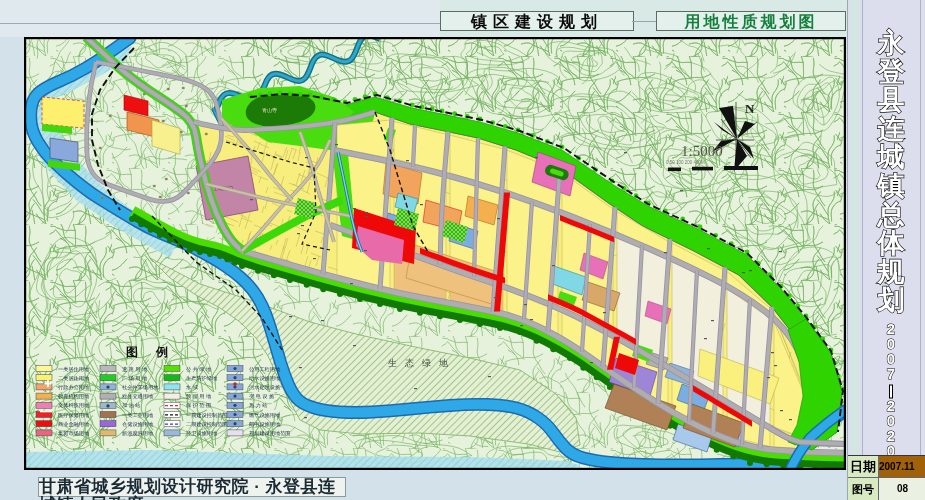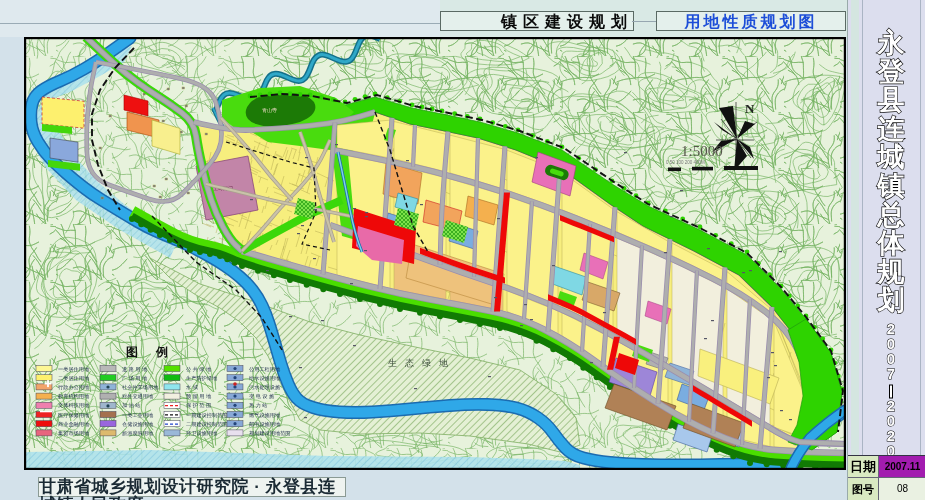--- a/index.html
+++ b/index.html
@@ -5,23 +5,23 @@
 .abs{position:absolute}
 </style></head>
 <body>
 
 <div class="abs" style="left:0;top:0;width:925px;height:500px;background:#d3e1ea"></div>
 
 <div class="abs" style="left:0;top:0;width:440px;height:37px;background:#dfe9ee"></div>
 <div class="abs" style="left:440px;top:0;width:408px;height:37px;background:#d9e9e5"></div>
 <div class="abs" style="left:0;top:23px;width:441px;height:1px;background:#9aabb5"></div>
 
-<div class="abs" style="left:440px;top:11px;width:192px;height:18px;background:#e4f0ec;border:1px solid #5a6a64;text-align:right;font-size:16px;font-weight:bold;color:#0a0a0a;letter-spacing:6px;line-height:19px">镇区建设规划</div>
-
-<div class="abs" style="left:656px;top:11px;width:188px;height:18px;background:#e4f0ec;border:1px solid #5a6a64;text-align:center;font-size:16px;font-weight:bold;color:#1d4ed8;letter-spacing:3px;line-height:19px">用地性质规划图</div>
+<div class="abs" style="left:440px;top:11px;width:192px;height:18px;background:#e4f0ec;border:1px solid #5a6a64;text-align:center;font-size:16px;font-weight:bold;color:#0a0a0a;letter-spacing:6px;line-height:19px">镇区建设规划</div>
+
+<div class="abs" style="left:656px;top:11px;width:188px;height:18px;background:#e4f0ec;border:1px solid #5a6a64;text-align:center;font-size:16px;font-weight:bold;color:#15803d;letter-spacing:3px;line-height:19px">用地性质规划图</div>
 
 <div class="abs" style="left:632px;top:21px;width:24px;height:1px;background:#96a6b0"></div>
 <svg width="822" height="433" viewBox="24 37 822 433" style="position:absolute;left:24px;top:37px">
 <defs>
 <pattern id="hatch" width="5" height="5" patternTransform="rotate(45)" patternUnits="userSpaceOnUse">
         <rect width="5" height="5" fill="#e4f0d4"></rect>
         <line x1="0" y1="0" x2="0" y2="5" stroke="#6da04e" stroke-width="1.1"></line>
       </pattern>
 <pattern id="bluehatch" width="5" height="5" patternTransform="rotate(45)" patternUnits="userSpaceOnUse">
         <rect width="5" height="5" fill="#aee2ec"></rect>
@@ -1532,18 +1532,18 @@
       <text x="29" y="379" text-anchor="middle" font-size="15" font-weight="bold" fill="#fff" stroke="#000" stroke-width="1" paint-order="stroke" font-family="Liberation Sans,sans-serif">7</text>
       <rect x="27.5" y="385" width="3" height="13" fill="#fff" stroke="#000" stroke-width="1"></rect>
       <text x="29" y="411" text-anchor="middle" font-size="15" font-weight="bold" fill="#fff" stroke="#000" stroke-width="1" paint-order="stroke" font-family="Liberation Sans,sans-serif">2</text>
       <text x="29" y="426" text-anchor="middle" font-size="15" font-weight="bold" fill="#fff" stroke="#000" stroke-width="1" paint-order="stroke" font-family="Liberation Sans,sans-serif">0</text>
       <text x="29" y="441" text-anchor="middle" font-size="15" font-weight="bold" fill="#fff" stroke="#000" stroke-width="1" paint-order="stroke" font-family="Liberation Sans,sans-serif">2</text>
       <text x="29" y="456" text-anchor="middle" font-size="15" font-weight="bold" fill="#fff" stroke="#000" stroke-width="1" paint-order="stroke" font-family="Liberation Sans,sans-serif">0</text>
     </svg>
 
   <div class="abs" style="left:0;top:455px;width:78px;height:45px;border-top:1.5px solid #334">
      <div class="abs" style="left:0;top:0;width:30px;height:21px;background:#d9e9c2;border-right:1px solid #667;border-bottom:1px solid #667;font-size:13px;font-weight:bold;text-align:center;line-height:21px">日期</div>
-     <div class="abs" style="left:31px;top:0;width:47px;height:21px;background:#a21caf;border-bottom:1px solid #667;font-size:10px;font-weight:bold;text-align:center;line-height:21px">2007.11</div>
+     <div class="abs" style="left:31px;top:0;width:47px;height:21px;background:#a16207;border-bottom:1px solid #667;font-size:10px;font-weight:bold;line-height:21px">2007.11</div>
      <div class="abs" style="left:0;top:22px;width:30px;height:22px;background:#d9e9c2;border-right:1px solid #667;font-size:11px;font-weight:bold;text-align:center;line-height:22px">图号</div>
-     <div class="abs" style="left:31px;top:22px;width:47px;height:22px;background:#eaf1e2;font-size:10px;font-weight:normal;text-align:center;line-height:22px">08</div>
+     <div class="abs" style="left:31px;top:22px;width:47px;height:22px;background:#eaf1e2;font-size:10px;font-weight:bold;text-align:center;line-height:22px">08</div>
   </div>
 </div>
 
 <div class="abs" style="left:38px;top:477px;width:306px;height:18px;background:#eef3f0;border:1px solid #8a9a94;font-size:17px;font-weight:bold;color:#1a2a34;letter-spacing:0.5px;line-height:18px">甘肃省城乡规划设计研究院 · 永登县连城镇人民政府</div>
 </body></html>

